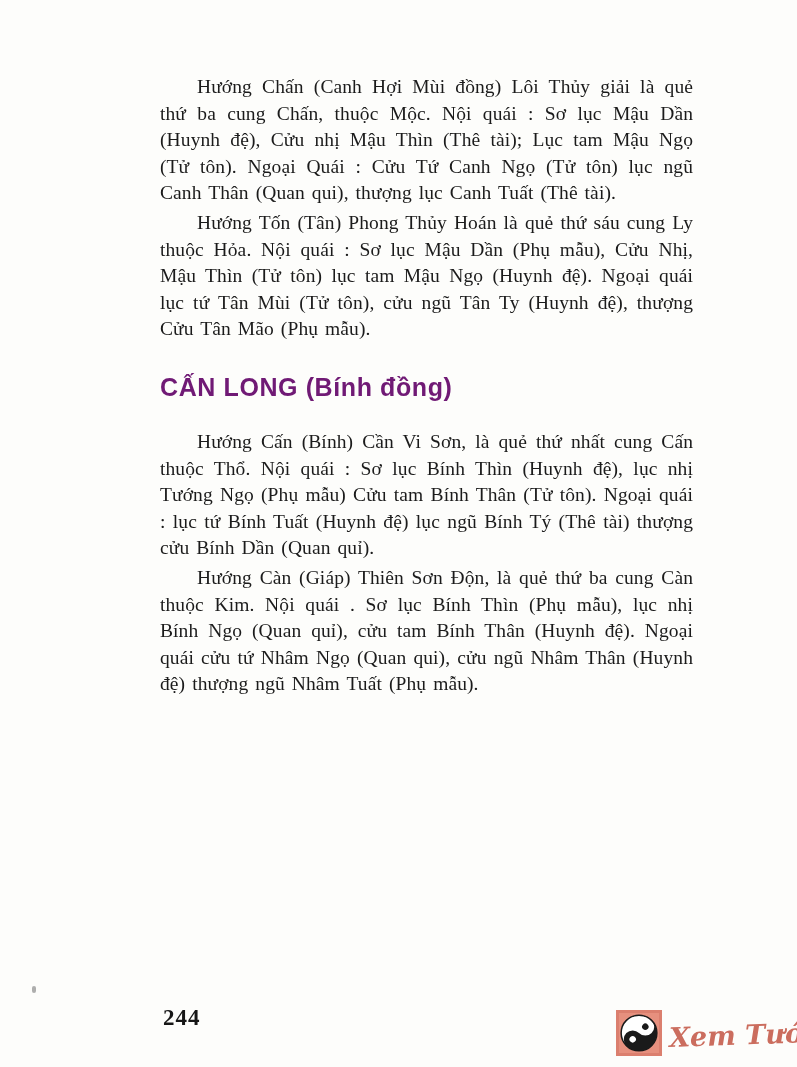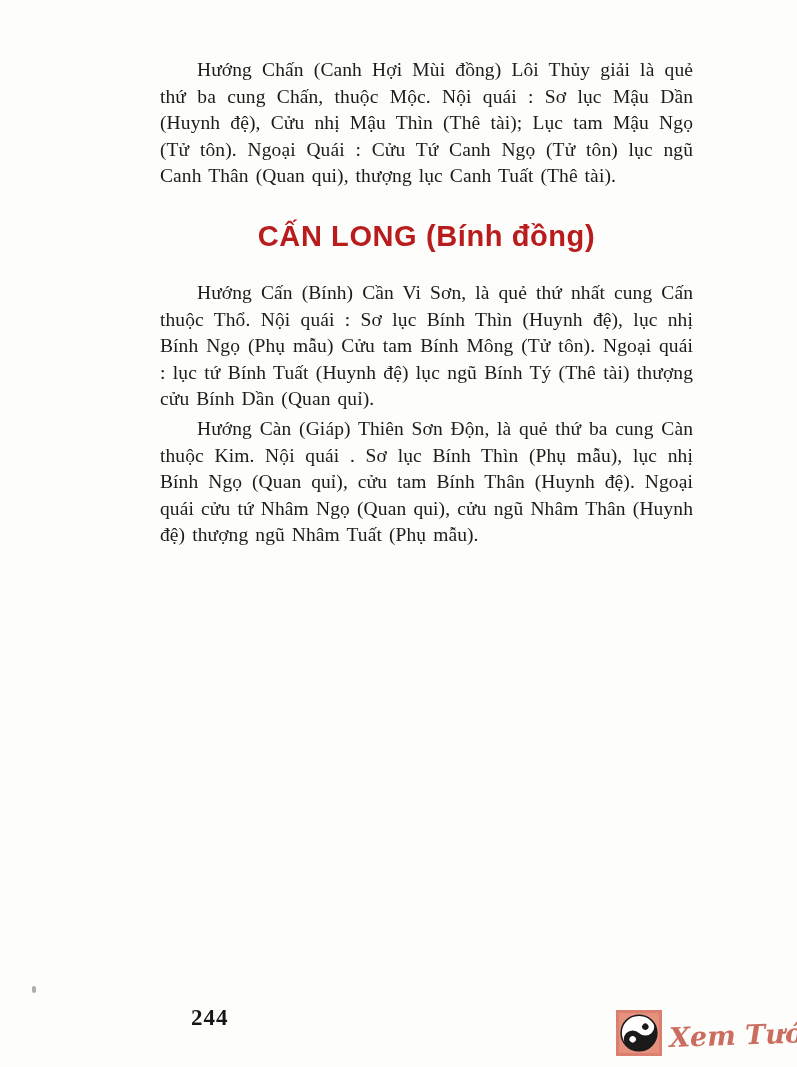--- a/index.html
+++ b/index.html
@@ -9,50 +9,48 @@
     height: 1067px;
     margin: 0 auto;
     background: #fdfdfb;
     color: #1b1b1b;
     overflow: hidden;
     font-family: "Liberation Serif", serif;
   }
   .text-block {
     position: absolute;
     left: 160px;
-    top: 57px;
+    top: 74px;
     width: 533px;
   }
   .para {
     margin: 0 0 3px 0;
     font-size: 19.5px;
     line-height: 26.6px;
     text-align: justify;
     text-indent: 37px;
     word-spacing: 2px;
     letter-spacing: 0.1px;
   }
   .section-heading {
     margin: 30px 0 27px 0;
-    text-align: center;
     font-family: "Liberation Sans", sans-serif;
     font-weight: 700;
-    font-size: 29px;
+    font-size: 25px;
     letter-spacing: 0.6px;
-    color: #b91c1c;
+    color: #701a75;
   }
   .page-number {
     position: absolute;
     left: 163px;
     top: 1005px;
     font-size: 23px;
     letter-spacing: 1px;
     font-weight: 600;
     color: #161616;
-    margin-left: 28px;
   }
   .scan-speck {
     position: absolute;
     left: 32px;
     top: 986px;
     width: 4px;
     height: 7px;
     background: #9a9a9a;
     border-radius: 2px;
     opacity: 0.8;
@@ -86,24 +84,25 @@
     white-space: nowrap;
   }
 </style>
 </head>
 <body>
 
 <div class="page">
 
   <div class="text-block">
     <p class="para">Hướng Chấn (Canh Hợi Mùi đồng) Lôi Thủy giải là quẻ thứ ba cung Chấn, thuộc Mộc. Nội quái : Sơ lục Mậu Dần (Huynh đệ), Cửu nhị Mậu Thìn (Thê tài); Lục tam Mậu Ngọ (Tử tôn). Ngoại Quái : Cửu Tứ Canh Ngọ (Tử tôn) lục ngũ Canh Thân (Quan qui), thượng lục Canh Tuất (Thê tài).</p>
+    <p class="para">Hướng Tốn (Tân) Phong Thủy Hoán là quẻ thứ sáu cung Ly thuộc Hỏa. Nội quái : Sơ lục Mậu Dần (Phụ mẫu), Cửu Nhị, Mậu Thìn (Tử tôn) lục tam Mậu Ngọ (Huynh đệ). Ngoại quái lục tứ Tân Mùi (Tử tôn), cửu ngũ Tân Ty (Huynh đệ), thượng Cửu Tân Mão (Phụ mẫu).</p>
 
     <h1 class="section-heading">CẤN LONG (Bính đồng)</h1>
 
-    <p class="para">Hướng Cấn (Bính) Cần Vi Sơn, là quẻ thứ nhất cung Cấn thuộc Thổ. Nội quái : Sơ lục Bính Thìn (Huynh đệ), lục nhị Bính Ngọ (Phụ mẫu) Cửu tam Bính Mông (Tử tôn). Ngoại quái : lục tứ Bính Tuất (Huynh đệ) lục ngũ Bính Tý (Thê tài) thượng cửu Bính Dần (Quan quỉ).</p>
+    <p class="para">Hướng Cấn (Bính) Cần Vi Sơn, là quẻ thứ nhất cung Cấn thuộc Thổ. Nội quái : Sơ lục Bính Thìn (Huynh đệ), lục nhị Tướng Ngọ (Phụ mẫu) Cửu tam Bính Thân (Tử tôn). Ngoại quái : lục tứ Bính Tuất (Huynh đệ) lục ngũ Bính Tý (Thê tài) thượng cửu Bính Dần (Quan quỉ).</p>
     <p class="para">Hướng Càn (Giáp) Thiên Sơn Độn, là quẻ thứ ba cung Càn thuộc Kim. Nội quái . Sơ lục Bính Thìn (Phụ mẫu), lục nhị Bính Ngọ (Quan quỉ), cửu tam Bính Thân (Huynh đệ). Ngoại quái cửu tứ Nhâm Ngọ (Quan qui), cửu ngũ Nhâm Thân (Huynh đệ) thượng ngũ Nhâm Tuất (Phụ mẫu).</p>
   </div>
 
   <div class="scan-speck"></div>
 
   <div class="page-number">244</div>
 
   <div class="watermark">
     <span class="yy-tile">
       <svg width="38" height="38" viewBox="0 0 100 100" aria-hidden="true">

